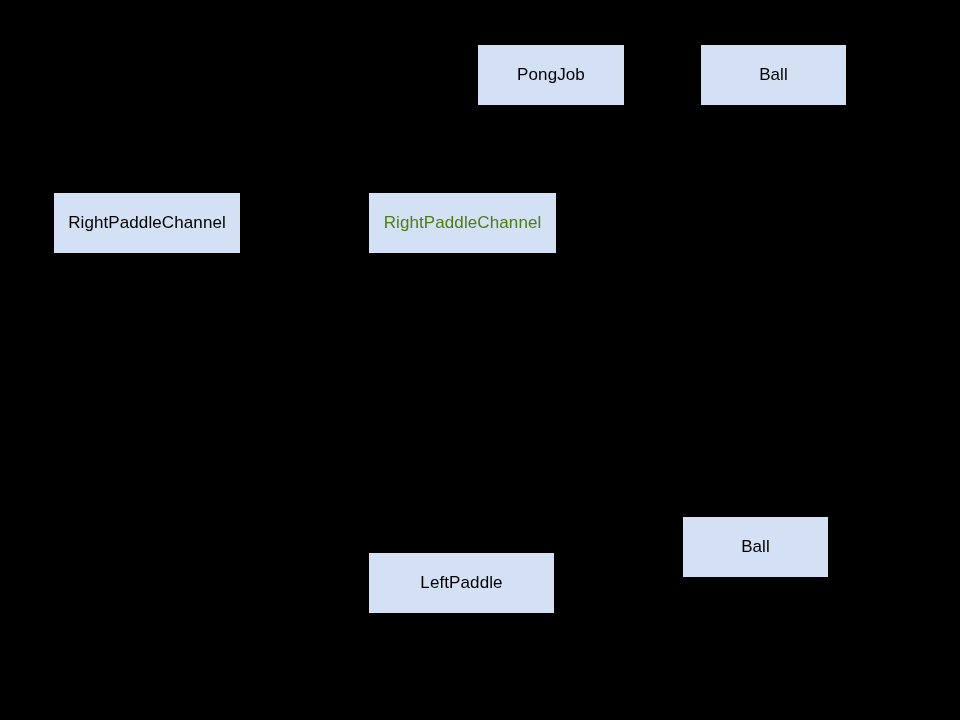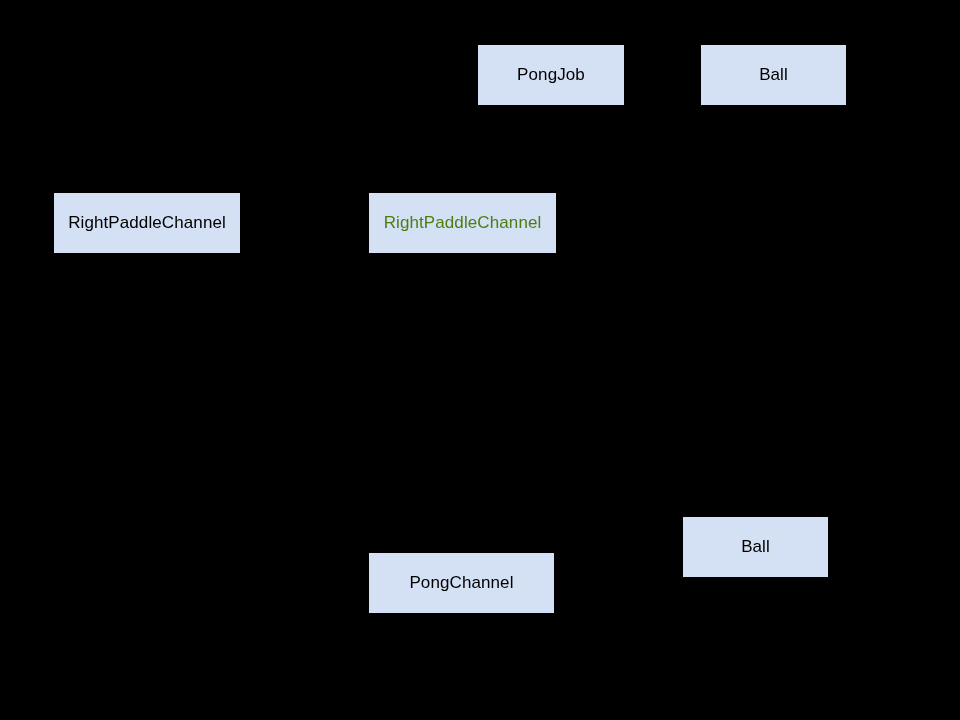--- a/index.html
+++ b/index.html
@@ -86,16 +86,16 @@
     <span>RightPaddleChannel</span>
   </div>
 
 
   <div class="node" id="n-ball-bottom" style="left: 682px; top: 516px; width: 147px; height: 62px; background: rgb(212, 225, 245); border-color: rgb(0, 0, 0); color: rgb(0, 0, 0);">
     <span>Ball</span>
   </div>
 
 
   <div class="node" id="n-rightpaddle" style="left: 368px; top: 552px; width: 187px; height: 62px; background: rgb(212, 225, 245); border-color: rgb(0, 0, 0); color: rgb(0, 0, 0);">
-    <span>PongChannel</span>
+    <span>LeftPaddle</span>
   </div>
 
 </div>
 
 </body></html>

